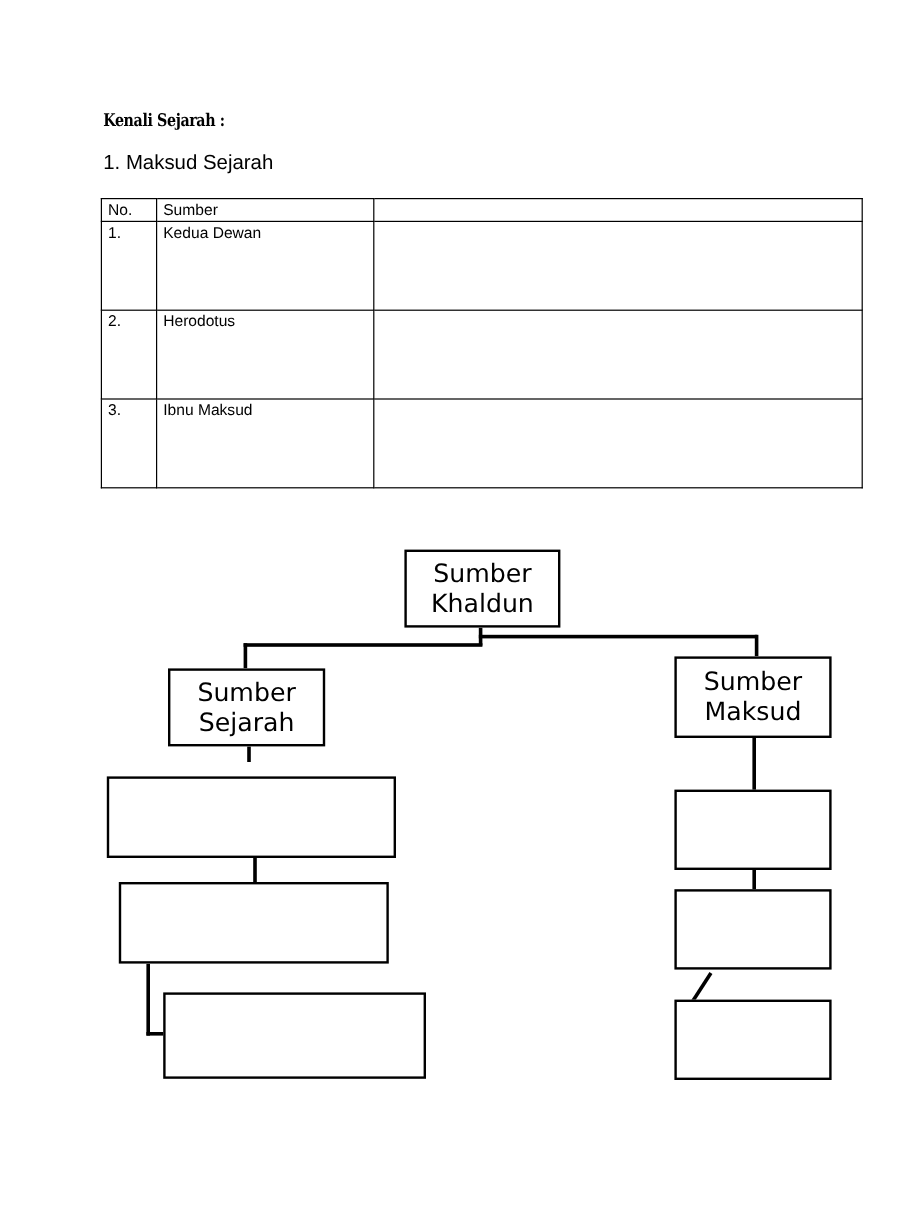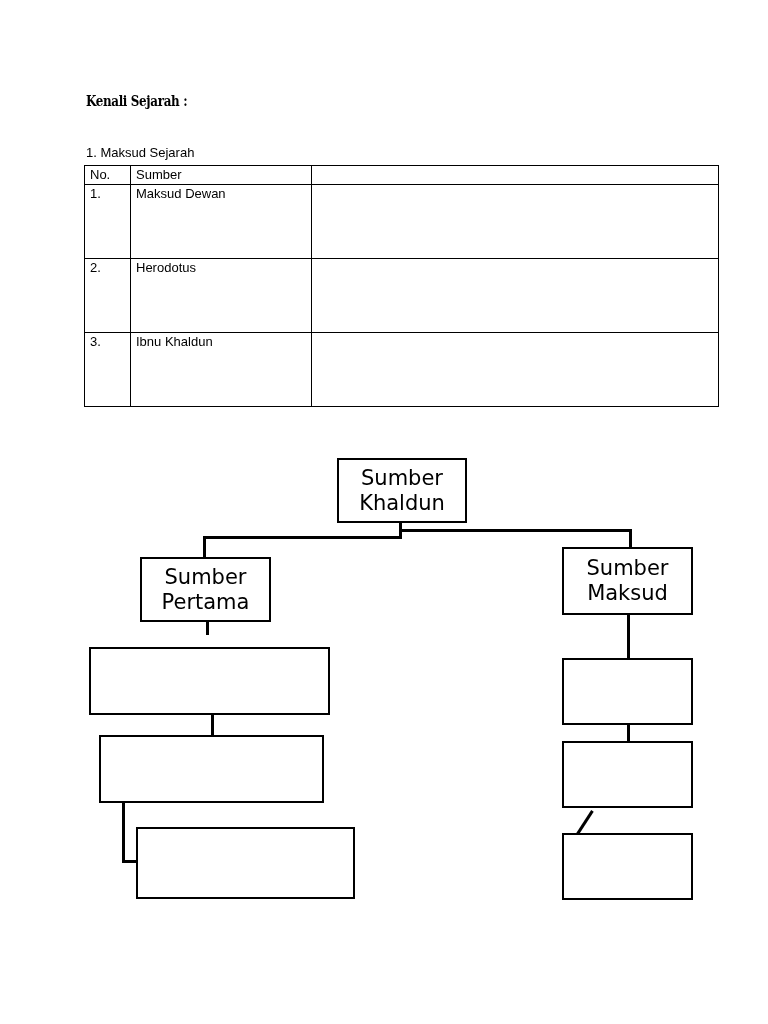--- a/index.html
+++ b/index.html
@@ -33,22 +33,22 @@
     font-weight: bold;
     font-size: 14.5px;
     letter-spacing: -0.4px;
     transform: scaleX(0.82);
     transform-origin: left center;
     white-space: nowrap;
   }
   .doc-subtitle {
     position: absolute;
     left: 86px;
-    top: 145px;
-    font-size: 13px;
+    top: 126px;
+    font-size: 17px;
     white-space: nowrap;
   }
 
   
   .tbl {
     position: absolute;
     left: 84px;
     top: 165px;
     width: 601px;
     border-collapse: collapse;
@@ -131,31 +131,31 @@
 
   <table class="tbl">
     <tbody>
       <tr class="head">
         <td class="col-no">No.</td>
         <td class="col-src">Sumber</td>
         <td class="col-def"></td>
       </tr>
       <tr class="body">
         <td class="col-no">1.</td>
-        <td class="col-src">Maksud Dewan</td>
+        <td class="col-src">Kedua Dewan</td>
         <td class="col-def"></td>
       </tr>
       <tr class="body">
         <td class="col-no">2.</td>
         <td class="col-src">Herodotus</td>
         <td class="col-def"></td>
       </tr>
       <tr class="body">
         <td class="col-no">3.</td>
-        <td class="col-src">Ibnu Khaldun</td>
+        <td class="col-src">Ibnu Maksud</td>
         <td class="col-def"></td>
       </tr>
     </tbody>
   </table>
 
   <div class="fc">
 
     <div class="ln v" style="left:399px; top:523px; height:15px;"></div>
     <div class="ln h" style="left:203px; top:536px; width:199px;"></div>
     <div class="ln h" style="left:399px; top:529px; width:232px;"></div>
@@ -174,21 +174,21 @@
     <div class="node" id="n-root">
       <div>
         <span>Sumber</span><br>
         <span>Khaldun</span>
       </div>
     </div>
 
     <div class="node" id="n-pertama">
       <div>
         <span>Sumber</span><br>
-        <span>Pertama</span>
+        <span>Sejarah</span>
       </div>
     </div>
 
     <div class="node" id="n-kedua">
       <div>
         <span>Sumber</span><br>
         <span>Maksud</span>
       </div>
     </div>
 

